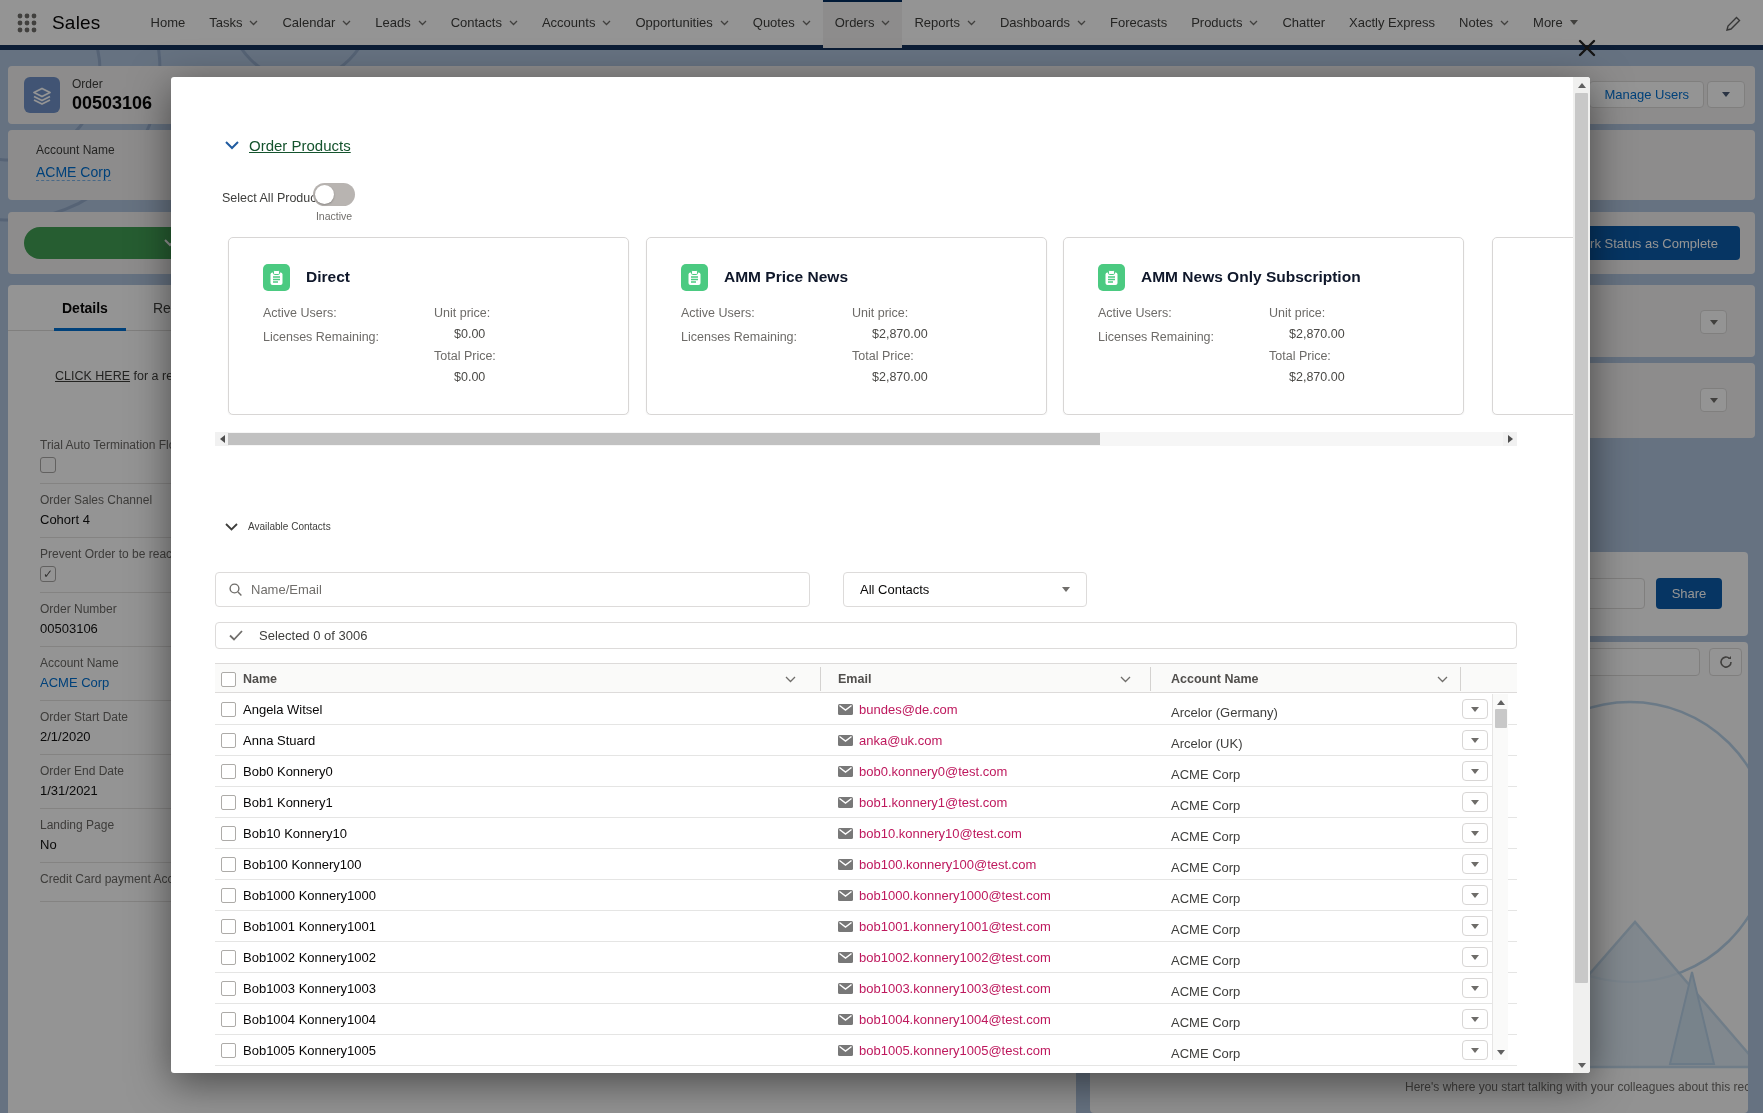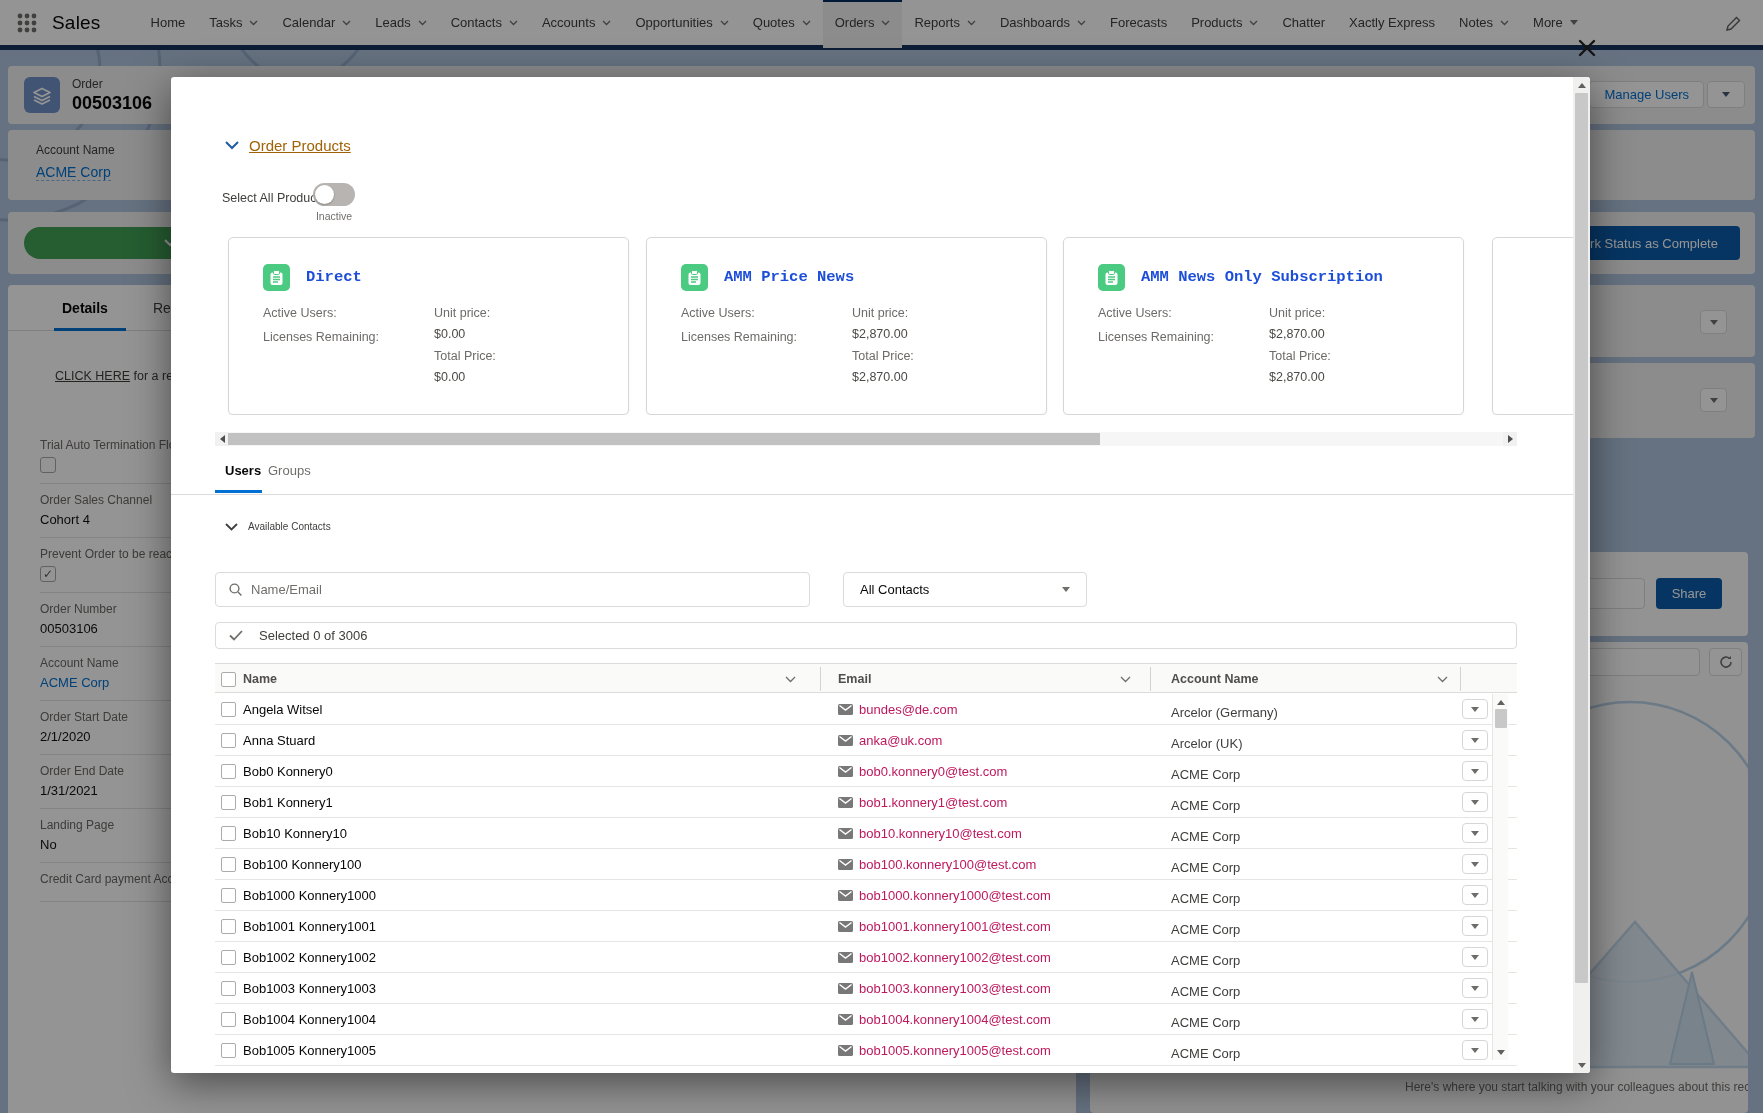--- a/index.html
+++ b/index.html
@@ -84,39 +84,39 @@
   
   .backdrop { position:absolute; inset:0; background:rgba(0,0,0,0.42); z-index:40; }
   .modal-close { position:absolute; left:1572px; top:34px; width:30px; height:30px; background:transparent;
                  border:none; z-index:60; cursor:pointer; }
   .modal { position:absolute; left:171px; top:77px; width:1419px; height:996px; background:#fff;
            border-radius:3px; box-shadow:0 10px 40px rgba(0,0,0,.5); z-index:50; overflow:hidden; }
 
   .m-sec-head { position:absolute; display:flex; align-items:center; gap:10px; }
   .m-sec-head.op { left:54px; top:60px; }
   .m-sec-head.ac { left:54px; top:444px; }
-  .op-link { font-size:15px; color:#a16207; text-decoration:underline; cursor:pointer; }
+  .op-link { font-size:15px; color:#14532d; text-decoration:underline; cursor:pointer; }
   .ac-title { font-size:10px; color:#3e3e3c; }
 
   .selall-label { position:absolute; left:51px; top:114px; font-size:12.5px; color:#3e3e3c; }
   .toggle { position:absolute; left:142px; top:106px; width:42px; height:23px; border-radius:12px;
             background:#b8b4b1; cursor:pointer; }
   .toggle .knob { position:absolute; left:2px; top:2px; width:19px; height:19px; border-radius:50%;
                   background:#fff; box-shadow:0 1px 2px rgba(0,0,0,.25); }
   .toggle-caption { position:absolute; left:142px; top:133px; width:42px; text-align:center;
                     font-size:10.5px; color:#706e6b; }
 
   .cards-row { position:absolute; left:0; top:160px; width:1402px; height:178px; overflow:hidden; }
   .pcard { position:absolute; top:0; width:401px; height:178px; background:#fff; border:1px solid #d8d6d5;
            border-radius:5px; box-shadow:0 1px 2px rgba(0,0,0,.06); }
   .pcard .picon { position:absolute; left:34px; top:26px; width:27px; height:27px; border-radius:5px;
                   background:#4bca81; display:flex; align-items:center; justify-content:center; }
-  .pcard .ptitle { position:absolute; left:77px; top:30px; font-size:15.5px; font-weight:bold; color:#1d4ed8; cursor:pointer;font-family:Liberation Mono, monospace; }
+  .pcard .ptitle { position:absolute; left:77px; top:30px; font-size:15.5px; font-weight:bold; color:#0f172a; cursor:pointer; }
   .pcard .plbl { position:absolute; font-size:12.5px; color:#6d6b68; }
-  .pcard .pval { position:absolute; font-size:12.5px; color:#4b4a47; }
+  .pcard .pval { position:absolute; font-size:12.5px; color:#4b4a47;margin-left:20px; }
 
   .hscroll { position:absolute; left:44px; top:355px; width:1302px; height:14px; background:#f6f6f6; }
   .hs-btn { position:absolute; top:0; width:14px; height:14px; background:#f1f1f1; display:flex;
             align-items:center; justify-content:center; cursor:pointer; }
   .hs-btn.l { left:0; } .hs-btn.r { right:0; }
   .tri-l { width:0;height:0;border-top:4px solid transparent;border-bottom:4px solid transparent;border-right:5px solid #4d4d4d; }
   .tri-r { width:0;height:0;border-top:4px solid transparent;border-bottom:4px solid transparent;border-left:5px solid #4d4d4d; }
   .tri-u { width:0;height:0;border-left:4px solid transparent;border-right:4px solid transparent;border-bottom:5px solid #606060; }
   .tri-d { width:0;height:0;border-left:4px solid transparent;border-right:4px solid transparent;border-top:5px solid #606060; }
   .hs-thumb { position:absolute; left:13px; top:1px; width:872px; height:12px; background:#c1c1c1; cursor:pointer; }
@@ -496,25 +496,20 @@
     <div class="hscroll">
       <div class="hs-btn l">
           <span class="tri-l"></span>
         </div>
       <div class="hs-thumb"></div>
       <div class="hs-btn r">
           <span class="tri-r"></span>
         </div>
     </div>
 
-    <div class="m-tabs">
-      <span class="m-tab-users">Users</span>
-      <span class="m-tab-underline"></span>
-      <span class="m-tab-groups">Groups</span>
-    </div>
 
     <div class="m-sec-head ac">
       <svg width="13" height="8" viewBox="0 0 13 8">
           <path d="M1 1l5.5 5.5L12 1" fill="none" stroke="#3e3e3c" stroke-width="1.8"></path>
         </svg>
       <span class="ac-title">Available Contacts</span>
     </div>
 
     <div class="filter-row">
       <div class="search-box">

